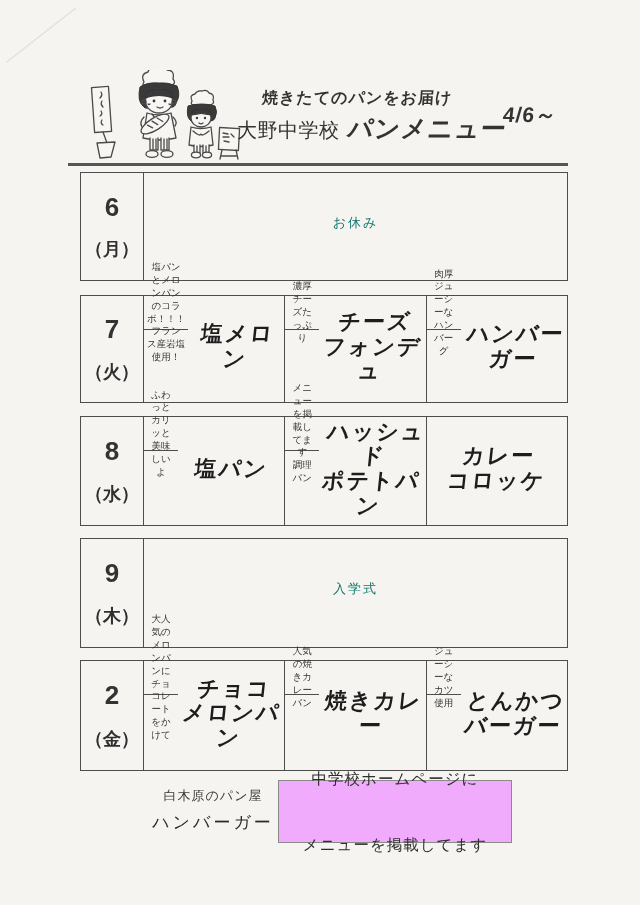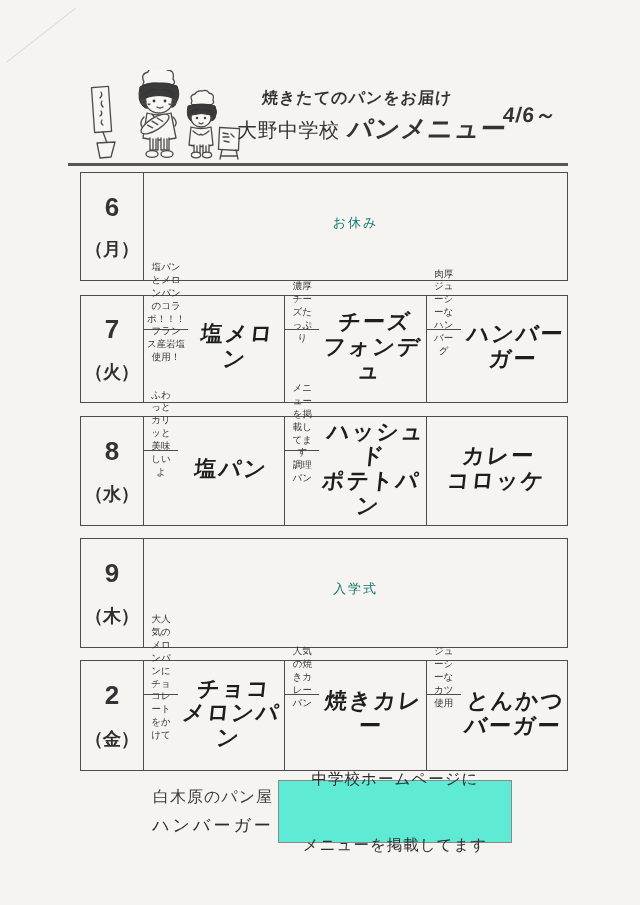--- a/index.html
+++ b/index.html
@@ -79,25 +79,25 @@
   .iname {
     flex: 1; display: flex; align-items: center; justify-content: center;
     text-align: center; font-size: 22px; font-weight: 900;
     letter-spacing: 2px; line-height: 1.12; color: #1d1d1d;
     white-space: pre-line; transform: skewX(-6deg);
     padding-bottom: 4px;
   }
 
   
   .shop-block { position: absolute; left: 140px; top: 787px; width: 146px; text-align: center; }
-  .shop-tagline { font-size: 16px; color: #3a3a3a; letter-spacing: 1px; }
+  .shop-tagline { font-size: 13px; color: #3a3a3a; letter-spacing: 1px; }
   .shop-name { font-size: 17px; color: #2b2b2b; letter-spacing: 3px; margin-top: 6px; }
   .notice-box {
     position: absolute; left: 278px; top: 780px; width: 234px; height: 63px;
-    border: 1.5px solid #8a8a8a; background: #5eead4;
+    border: 1.5px solid #8a8a8a; background: #f0abfc;
     display: flex; flex-direction: column; align-items: center; justify-content: center;
     font-size: 15.5px; letter-spacing: 1px; color: #2d2d2d; line-height: 1.65; gap: 40px;
   }
 
   svg .ink { stroke: #4a4a4a; stroke-width: 1.3; fill: none; stroke-linecap: round; stroke-linejoin: round; }
   svg .fillpaper { fill: #f7f6f2; }
   svg .hair { fill: #3a3a3a; stroke: #333; stroke-width: 1; }
 </style>
 </head>
 <body>

